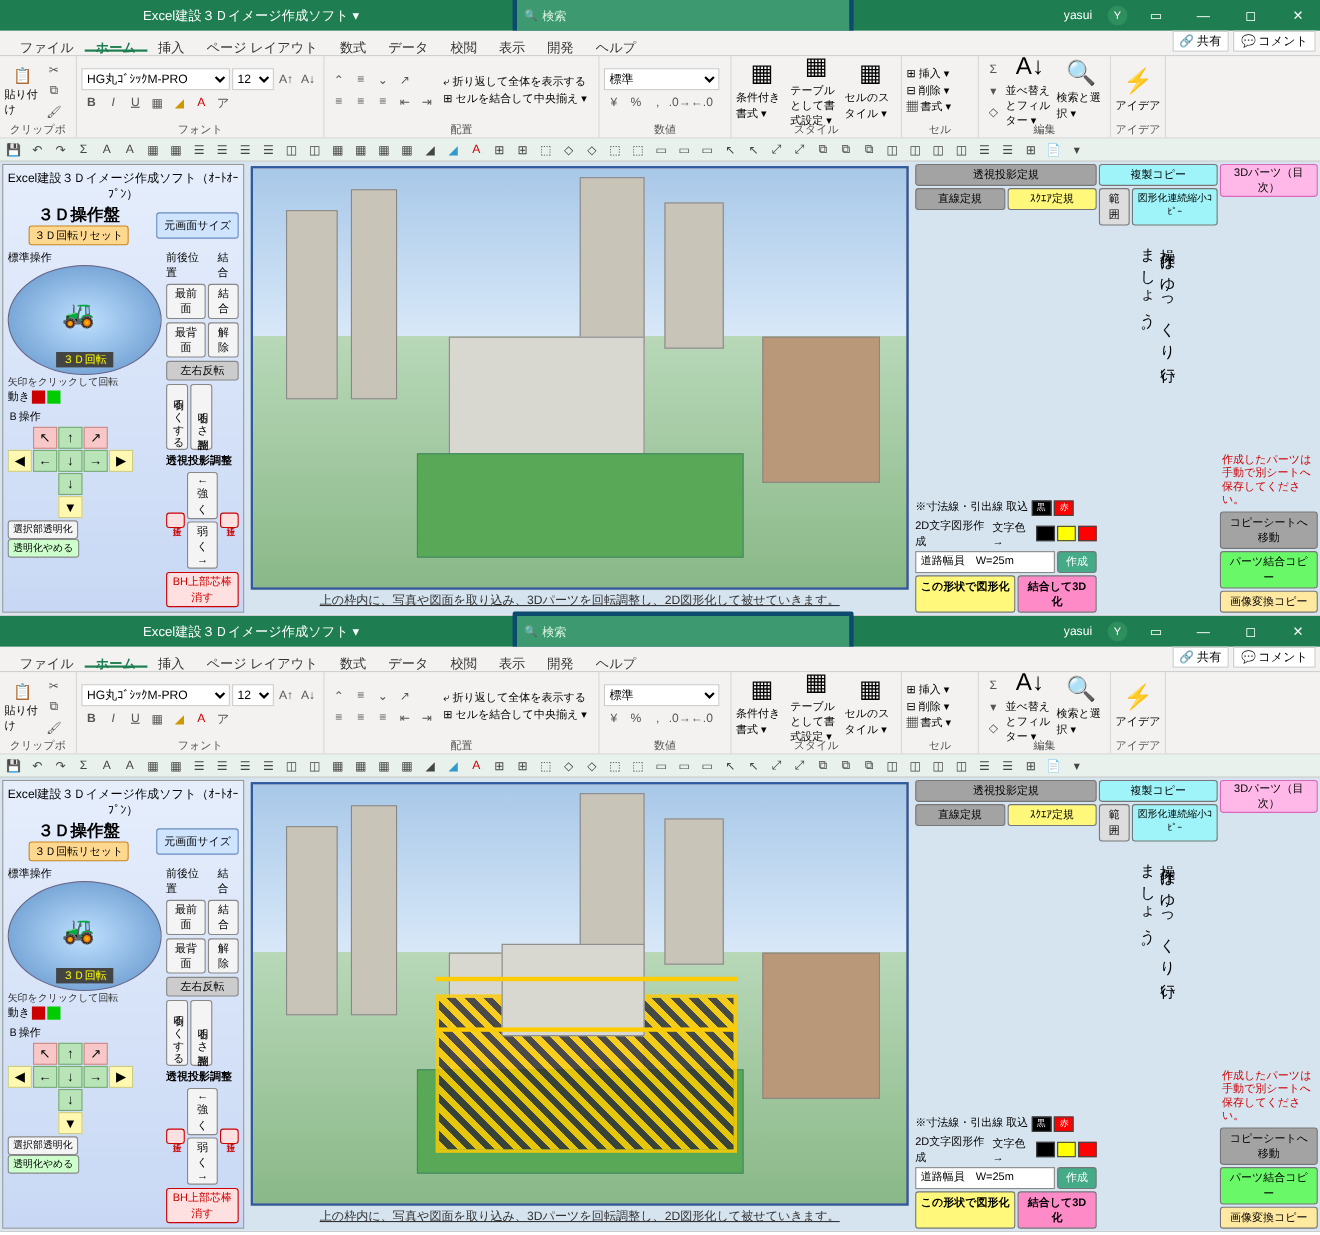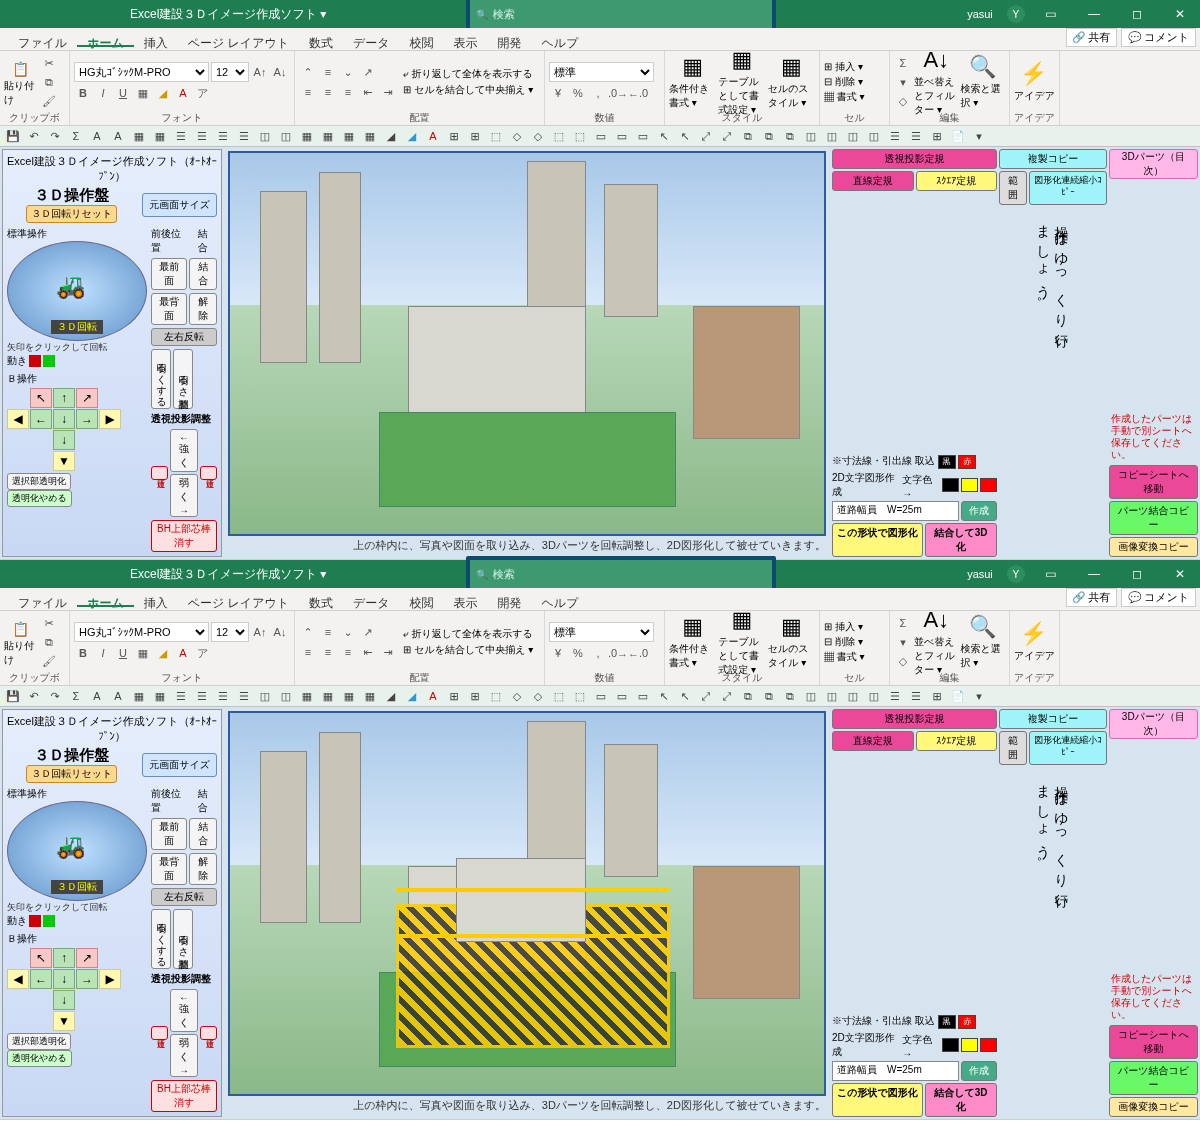--- a/index.html
+++ b/index.html
@@ -60,27 +60,27 @@
 .arrowpad { display: grid; grid-template-columns: repeat(5, 22px); grid-template-rows: repeat(4, 20px); gap: 1px; margin: 2px auto; }
 .arrowpad .a { background: #b8e4b8; border: 1px solid #7a7; display: flex; align-items: center; justify-content: center; font-size: 12px; }
 .arrowpad .r { background: #f8c8c8; border: 1px solid #c88; }
 .arrowpad .y { background: #fff8b0; border-color: #cc8; }
 
 .panel-center { flex: 1; padding: 4px; display: flex; flex-direction: column; }
 .photo-frame { flex: 1; border: 2px solid #2d5aa0; background: #888; position: relative; overflow: hidden; }
 .photo-frame .sky { position: absolute; inset: 0; background: linear-gradient(#a8c8e8 0%, #d8e8f8 40%, #b8d8b8 40%, #8ab888 100%); }
 .photo-frame .bldg { position: absolute; background: #c8c4b8; border: 1px solid #888; }
 .photo-frame .roof { position: absolute; background: #58a858; border: 1px solid #486; }
-.panel-center .caption { font-size: 11px; color: #333; padding: 2px 0; text-align: right; }
+.panel-center .caption { font-size: 11px; color: #333; padding: 2px 0; text-align: center; text-decoration: underline; }
 
 .panel-right { width: 370px; padding: 2px; display: flex; gap: 2px; }
 .panel-right .colA { width: 165px; display: flex; flex-direction: column; gap: 2px; }
 .panel-right .colB { width: 108px; display: flex; flex-direction: column; gap: 2px; }
 .panel-right .colC { flex: 1; display: flex; flex-direction: column; gap: 2px; }
-.panel-right .rbtn { border: 1px solid #777; border-radius: 3px; padding: 2px 4px; text-align: center; font-size: 10px; background: #ec4899; cursor: pointer; }
+.panel-right .rbtn { border: 1px solid #777; border-radius: 3px; padding: 2px 4px; text-align: center; font-size: 10px; background: #a3a3a3; cursor: pointer; }
 .panel-right .cyan { background: #9ef4f8; }
 .panel-right .yellow { background: #fff87a; }
 .panel-right .pink { background: #ffb8e8; border-color: #d868b8; }
 .panel-right .pink2 { background: #ff8ac8; }
 .panel-right .green { background: #68f868; }
 .panel-right .vmsg { writing-mode: vertical-rl; font-size: 14px; height: 150px; margin: 8px auto; letter-spacing: 4px; }
 .panel-right .rednote { color: #c00; font-size: 10px; line-height: 1.2; padding: 2px; }
 .panel-right .row2 { display: flex; gap: 2px; }
 .panel-right .swatch { width: 18px; height: 14px; display: inline-block; border: 1px solid #444; }
 .panel-right .input-line { background: #fff; border: 1px solid #888; padding: 1px 4px; font-size: 10px; }

